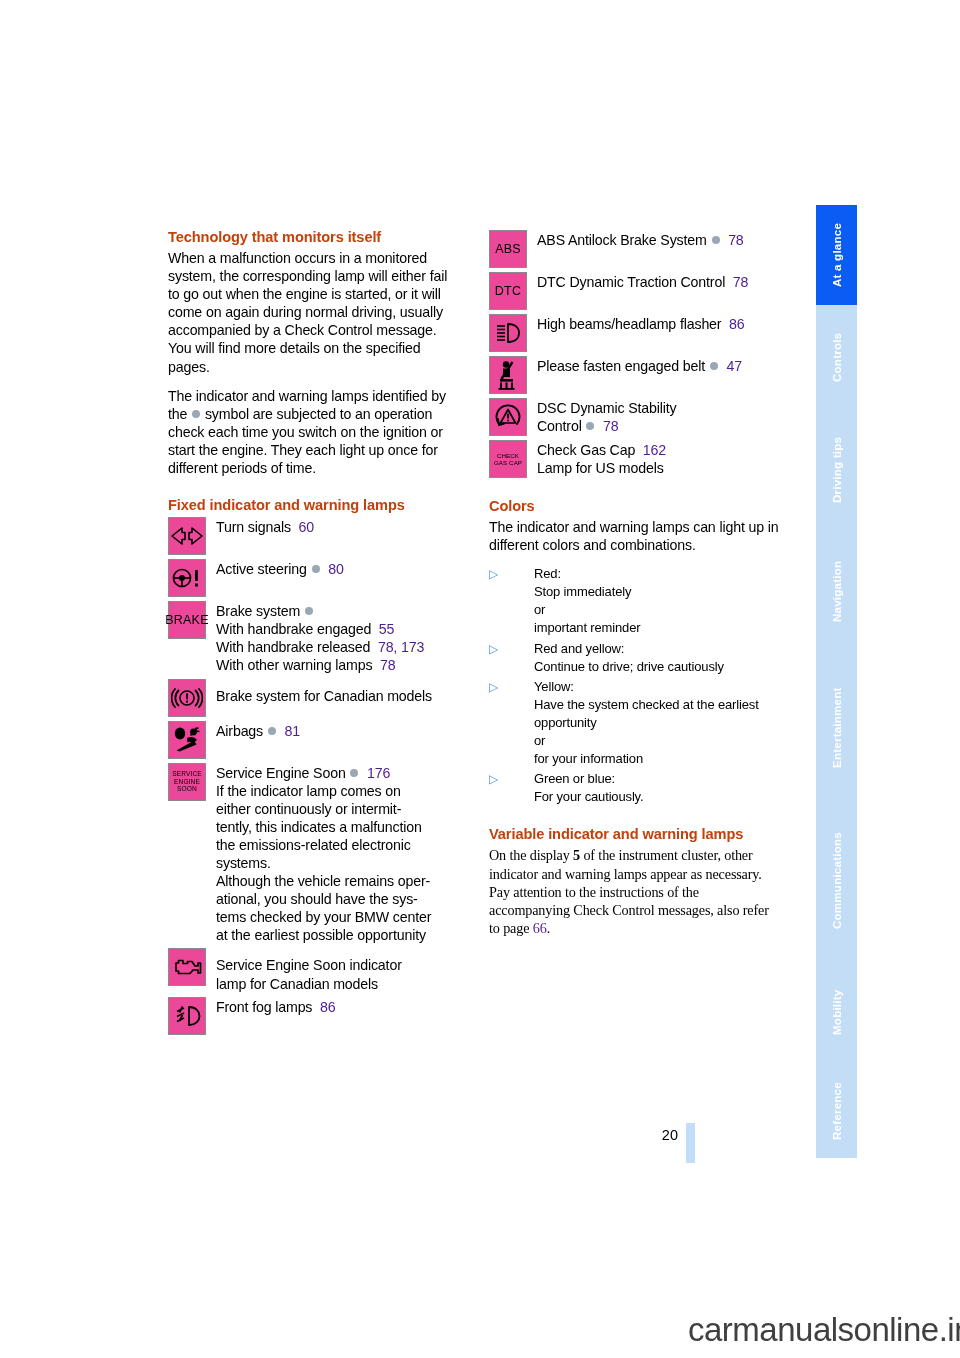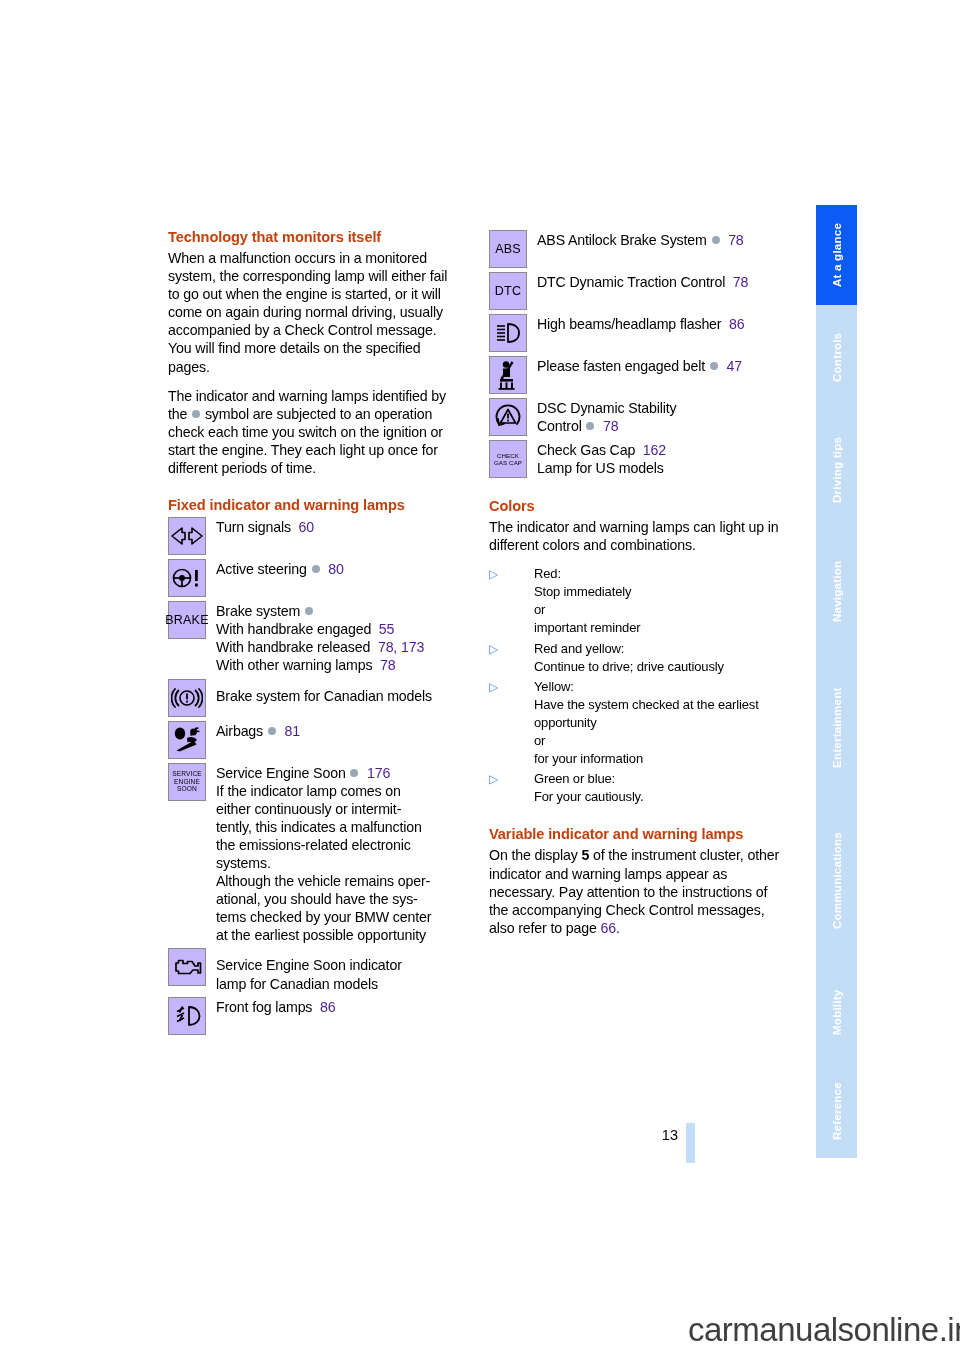--- a/index.html
+++ b/index.html
@@ -50,21 +50,21 @@
     letter-spacing: -0.1px;
   }
   h2.subhead.spaced { margin-top: 19px; }
 
   p.body {
     font-size: 14.2px;
     line-height: 18.1px;
     margin: 0 0 11px 0;
     letter-spacing: -0.15px;
   }
-  p.body.tight { margin-bottom: 4px; }
+  p.body.tight { margin-bottom: 4px; font-family: Liberation Serif, serif; }
 
   .dot {
     display: inline-block;
     width: 8px;
     height: 8px;
     border-radius: 50%;
     background: #9aa7b5;
     vertical-align: 1px;
     margin: 0 1px;
   }
@@ -76,21 +76,21 @@
   .symrow {
     display: flex;
     align-items: flex-start;
     margin-bottom: 4px;
   }
   .symbox {
     flex: 0 0 auto;
     width: 38px;
     height: 38px;
     border: 1px solid #8a8a8a;
-    background: #c4b5fd;
+    background: #ec4899;
     box-sizing: border-box;
     display: flex;
     align-items: center;
     justify-content: center;
     margin-right: 10px;
   }
   .symbox svg { display: block; }
   .symtext {
     flex: 1 1 auto;
     font-size: 14.2px;
@@ -473,21 +473,21 @@
           <span class="ln">For your cautiously.</span>
         </span>
       </div>
     </div>
 
     <h2 class="subhead spaced">Variable indicator and warning lamps</h2>
     <p class="body tight"><span>On the display</span> <span class="b">5</span> <span>of the instrument cluster, other indicator and warning lamps appear as necessary. Pay attention to the instructions of the accompanying Check Control messages, also refer to page</span> <span class="pg">66</span><span>.</span></p>
 
   </div>
 
-  <div id="pagenum">13</div>
+  <div id="pagenum">20</div>
   <div id="pagebar"></div>
 
   <div id="tabs">
     <div class="tab active" style="height:100px">
       <span class="tablabel">At a glance</span>
     </div>
     <div class="tab" style="height:105px">
       <span class="tablabel">Controls</span>
     </div>
     <div class="tab" style="height:119px">

